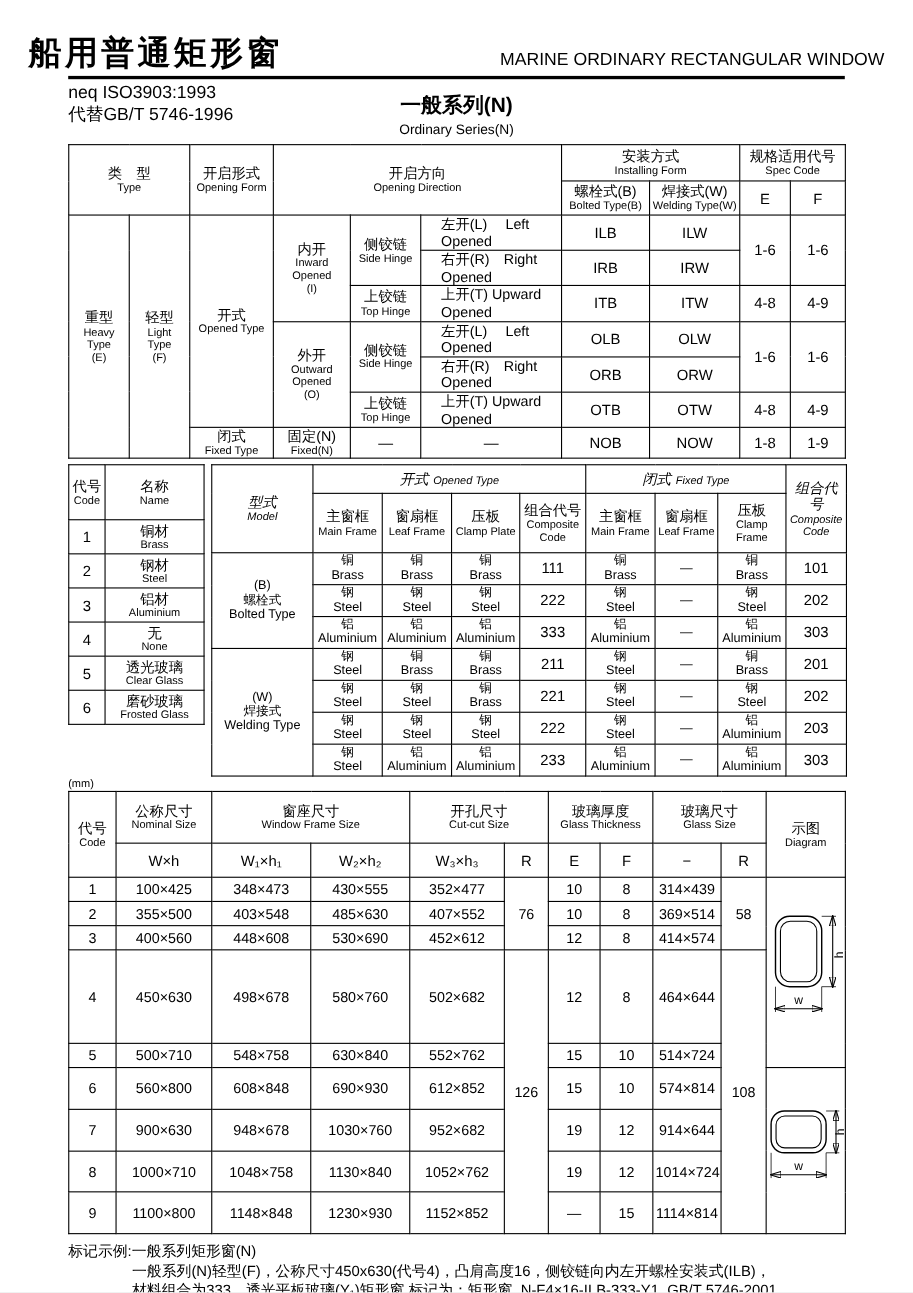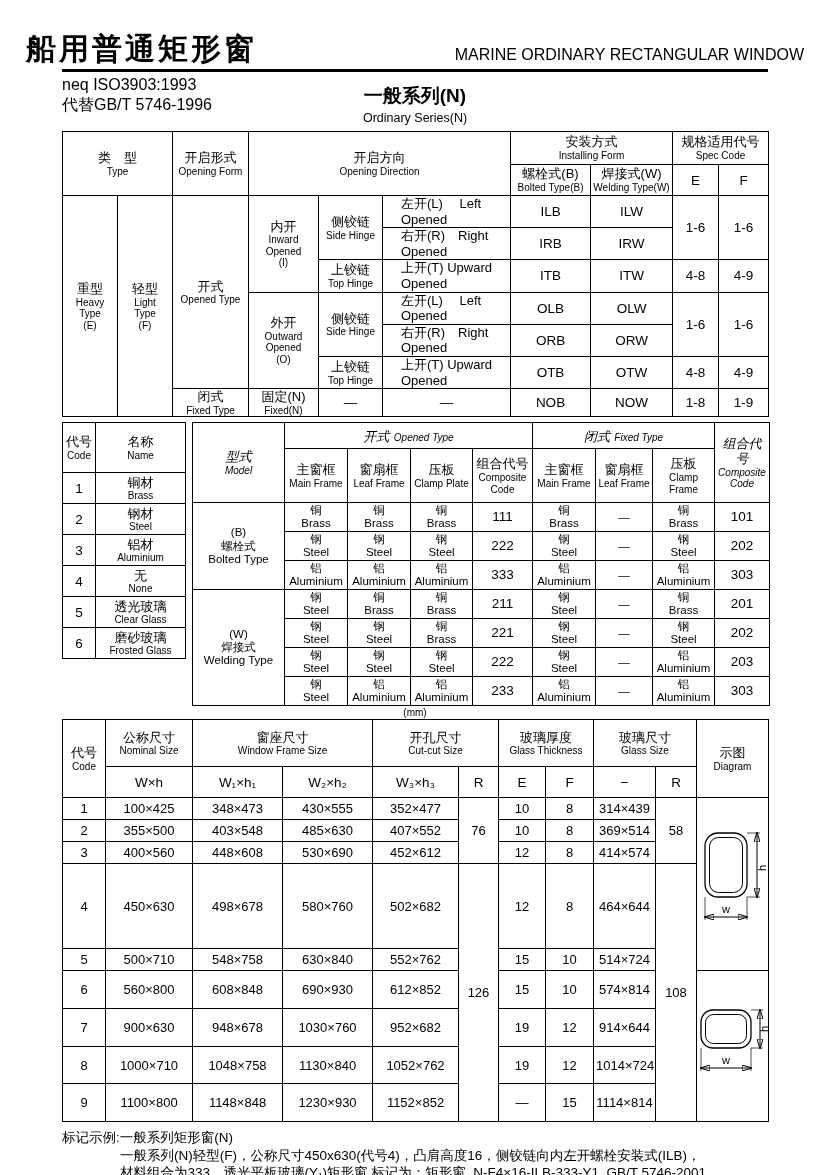--- a/index.html
+++ b/index.html
@@ -34,21 +34,21 @@
   .t2l{width:123px;}
   .t2l .hrow{height:48px;}
   .t2l .shrow{height:50px;}
   .t2l tbody tr{height:31px;}
   .t2{width:577px;}
   .t2 thead tr:nth-child(1) th{height:25px;font-style:italic;}
   .t2 thead tr:nth-child(2) th{height:53px;}
   .t2 tbody tr{height:29px;}
   .t2 tbody td{font-size:11.5px;line-height:1.15;}
   .t2 tbody td.num{font-size:13.5px;}
-  .mm-note{width:706px;margin-left:62px;text-align:center;font-size:10px;height:13px;line-height:13px;}
+  .mm-note{width:706px;margin-left:62px;text-align:left;font-size:10px;height:13px;line-height:13px;}
   
   .t3{width:706px;margin:0 0 0 62px;}
   .t3 thead tr:nth-child(1) th{height:46px;text-align:center;}
   .t3 thead tr:nth-child(2) th{height:30px;}
   .t3 tbody tr{height:22px;}
   .t3 tbody td{font-size:13px;}
   .diag-cell{padding:0;}
   .diag-cell svg{display:block;margin:0 auto;}
   
   .notes{margin:7px 0 0 62px;width:712px;}

